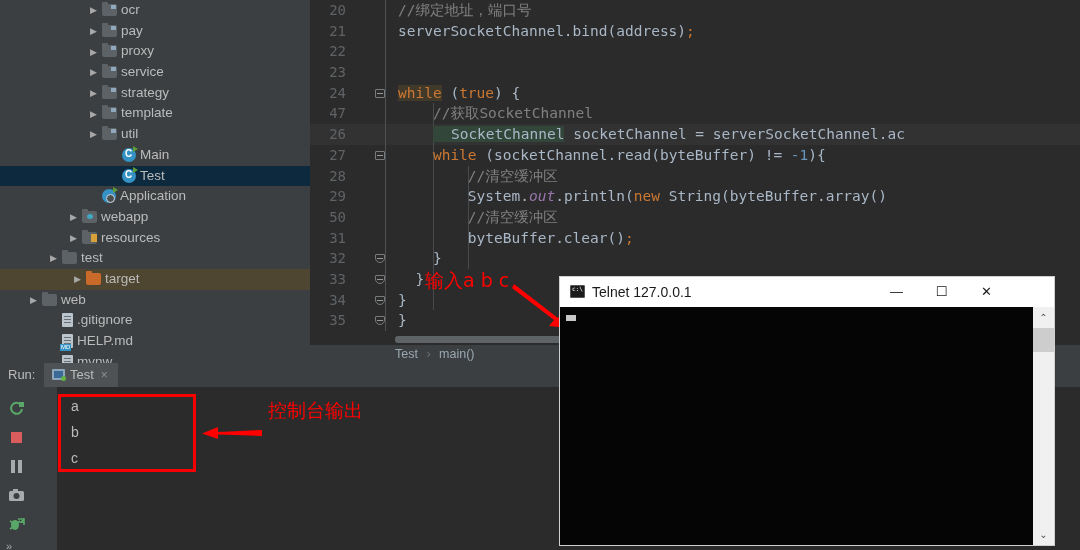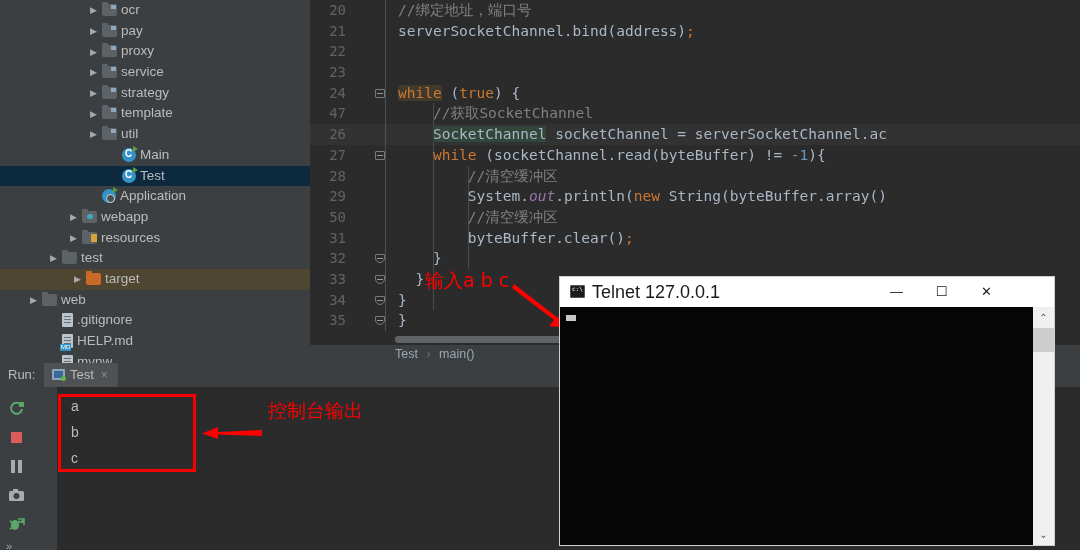--- a/index.html
+++ b/index.html
@@ -57,21 +57,21 @@
   .ind { position:absolute; top:0; height:20.7px; width:1px; background:#484b4d;}
   
   .cmt { color:#808080; }
   .kw  { color:#cc7832; }
   .cls { color:#a9b7c6; }
   .num { color:#6897bb; }
   .pln { color:#a9b7c6; }
   .fld { color:#9876aa; font-style:italic; }
   .mth { color:#a9b7c6; font-style:italic; }
   .hl-kw { background:#413a2a; }
-  .hl-id { background:#32473a; }
+  .hl-id { background:#32473a;padding-left:18px; }
   #breadcrumb { position:absolute; left:310px; top:345px; right:0; height:18px; background:#3c3f41;
      color:#9aa7b0; font-size:12.5px; line-height:18px; padding-left:85px; }
   #breadcrumb .sep { color:#6e7174; padding:0 5px; }
   #ed-hscroll { position:absolute; left:395px; top:336px; width:255px; height:7px; background:#5e6366; border-radius:3px;}
 
   
   #runbar { position:absolute; left:0; top:363px; width:1080px; height:24px; background:#3c3f41;text-decoration:underline; }
   #runbar .runlabel { position:absolute; left:8px; top:0; line-height:24px; color:#bbbbbb; font-size:13px;}
   #runtab { position:absolute; left:44px; top:0; height:24px; background:#4e5254; padding:0 10px 0 8px; line-height:24px;
      color:#bbbbbb; font-size:13px; white-space:nowrap;}
@@ -95,21 +95,21 @@
   #ann2 { position:absolute; left:425px; top:268px; color:#ff0000; font-size:19px;
           font-family:"DejaVu Sans","Liberation Sans",sans-serif; white-space:nowrap;}
   #arrow2 { position:absolute; left:512px; top:282px; width:60px; height:48px;}
 
   
   #telnet { position:absolute; left:560px; top:277px; width:494px; height:268px; background:#000;
      box-shadow:0 0 0 1px #cfcfcf; }
   #tn-title { position:relative; height:30px; background:#ffffff; }
   #tn-ico { position:absolute; left:10px; top:8px; width:15px; height:13px; background:#1b1b1b; border:1px solid #555; border-radius:1px;}
   #tn-ico:before { content:"c:\\"; position:absolute; left:1px; top:-1px; font-size:6px; color:#fff; font-family:"DejaVu Sans Mono",monospace;}
-  #tn-name { position:absolute; left:32px; top:0; line-height:30px; font-size:18px; color:#1a1a1a; }
+  #tn-name { position:absolute; left:32px; top:0; line-height:30px; font-size:14px; color:#1a1a1a; }
   .tn-btn { position:absolute; top:0; width:45px; height:30px; color:#1a1a1a; font-size:13px; text-align:center; line-height:30px;}
   #tn-min { right:135px; } #tn-max { right:90px; } #tn-close { right:45px; }
   #tn-body { position:absolute; left:0; top:30px; right:21px; bottom:0; background:#050505; }
   #tn-caret { position:absolute; left:6px; top:8px; width:10px; height:6px; background:#c8c8c8;}
   #tn-sb { position:absolute; right:0; top:30px; width:21px; bottom:0; background:#f0f0f0; }
   #tn-sb .up, #tn-sb .dn { position:absolute; left:0; width:21px; height:21px; color:#555; font-size:10px; text-align:center; line-height:21px;}
   #tn-sb .up { top:0; } #tn-sb .dn { bottom:0; }
   #tn-sb .thumb { position:absolute; left:0; top:21px; width:21px; height:24px; background:#cdcdcd;}
 </style>
 </head>

